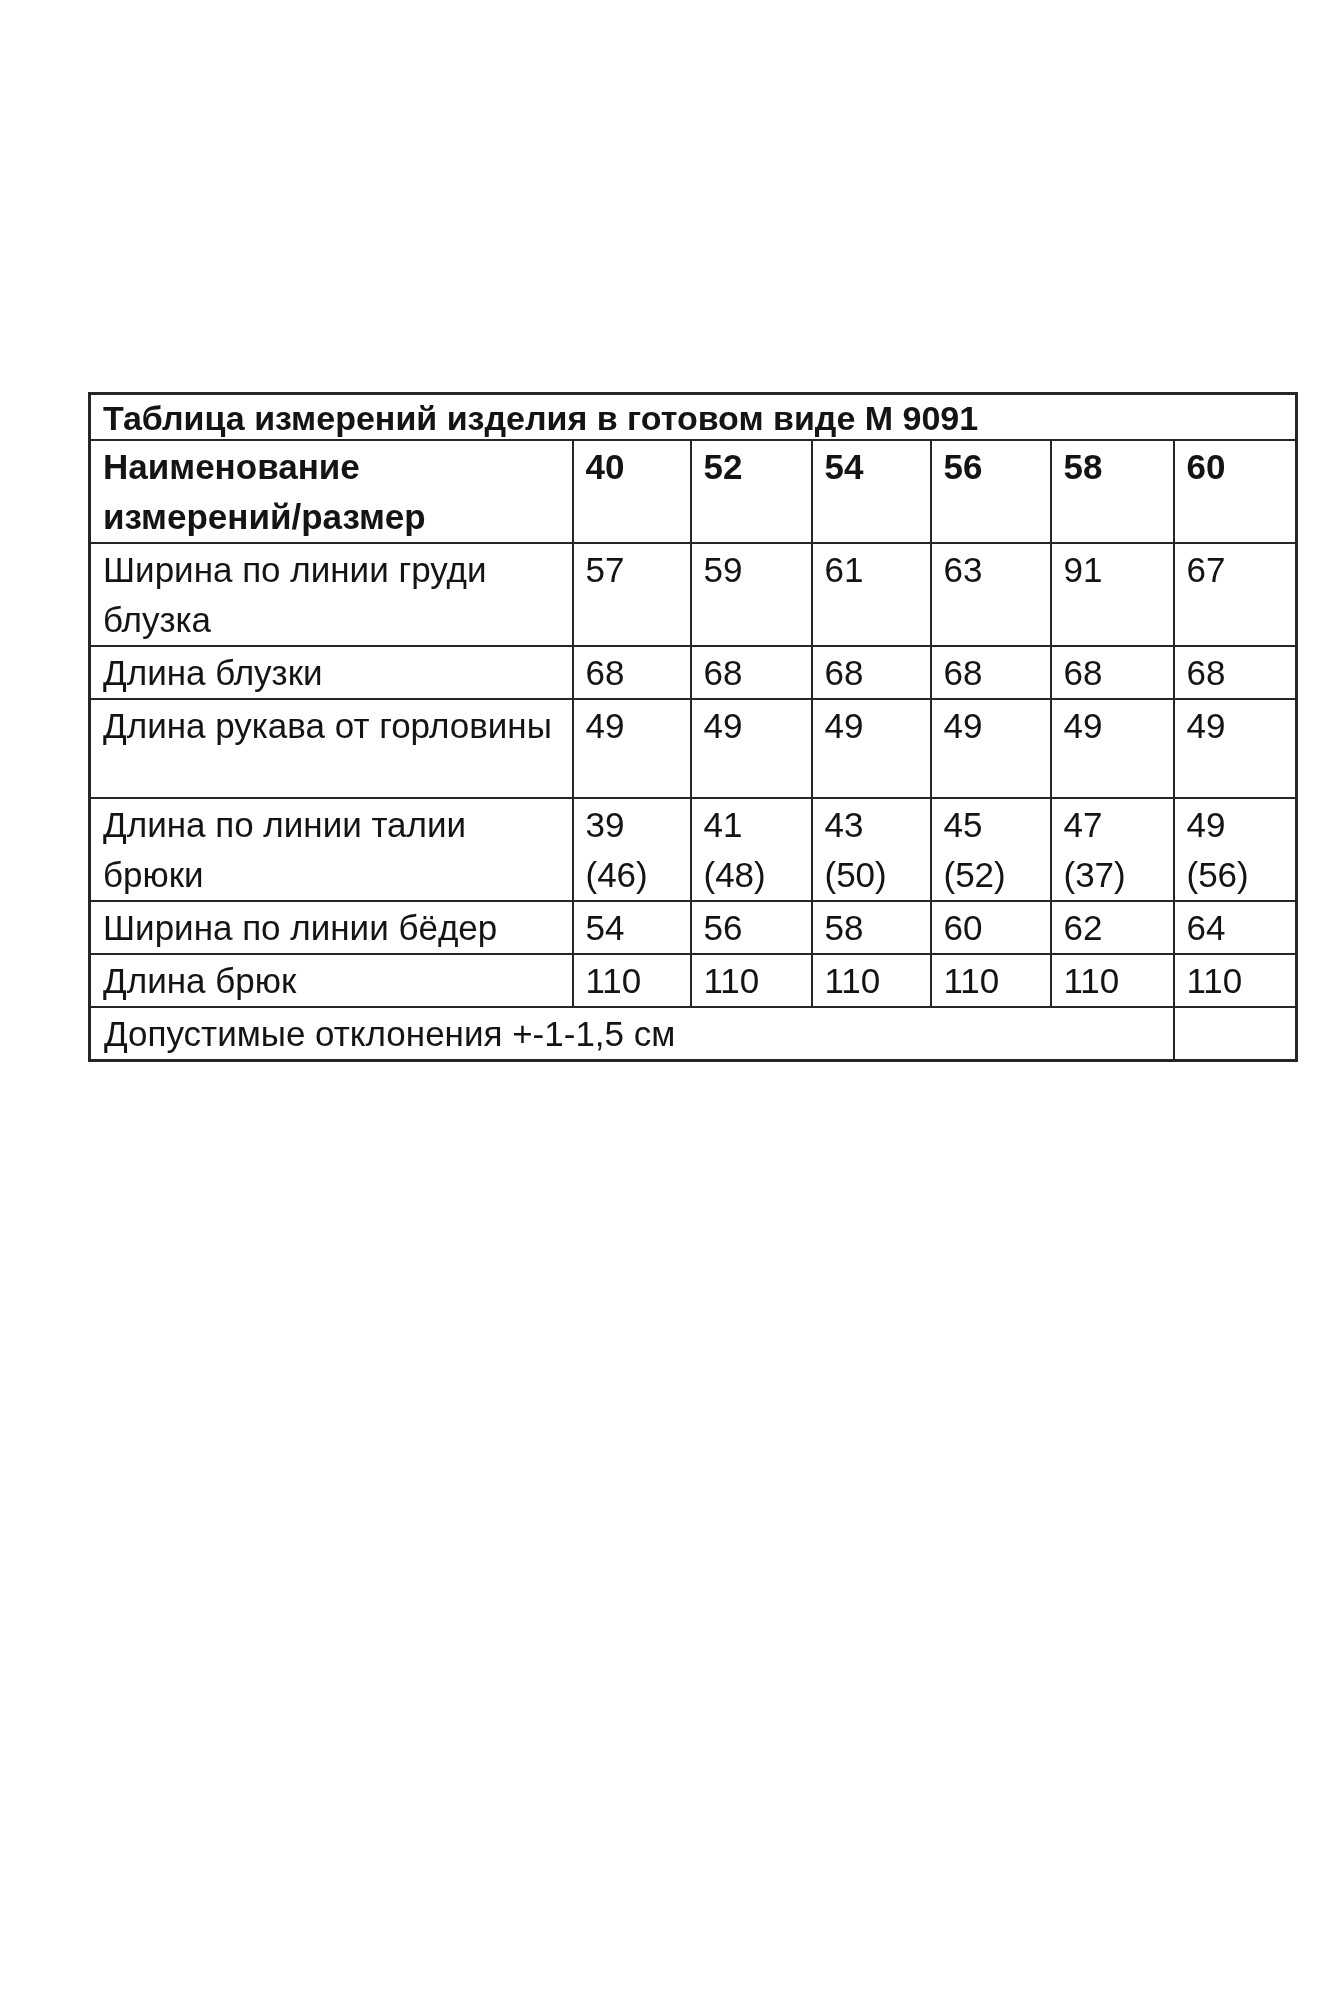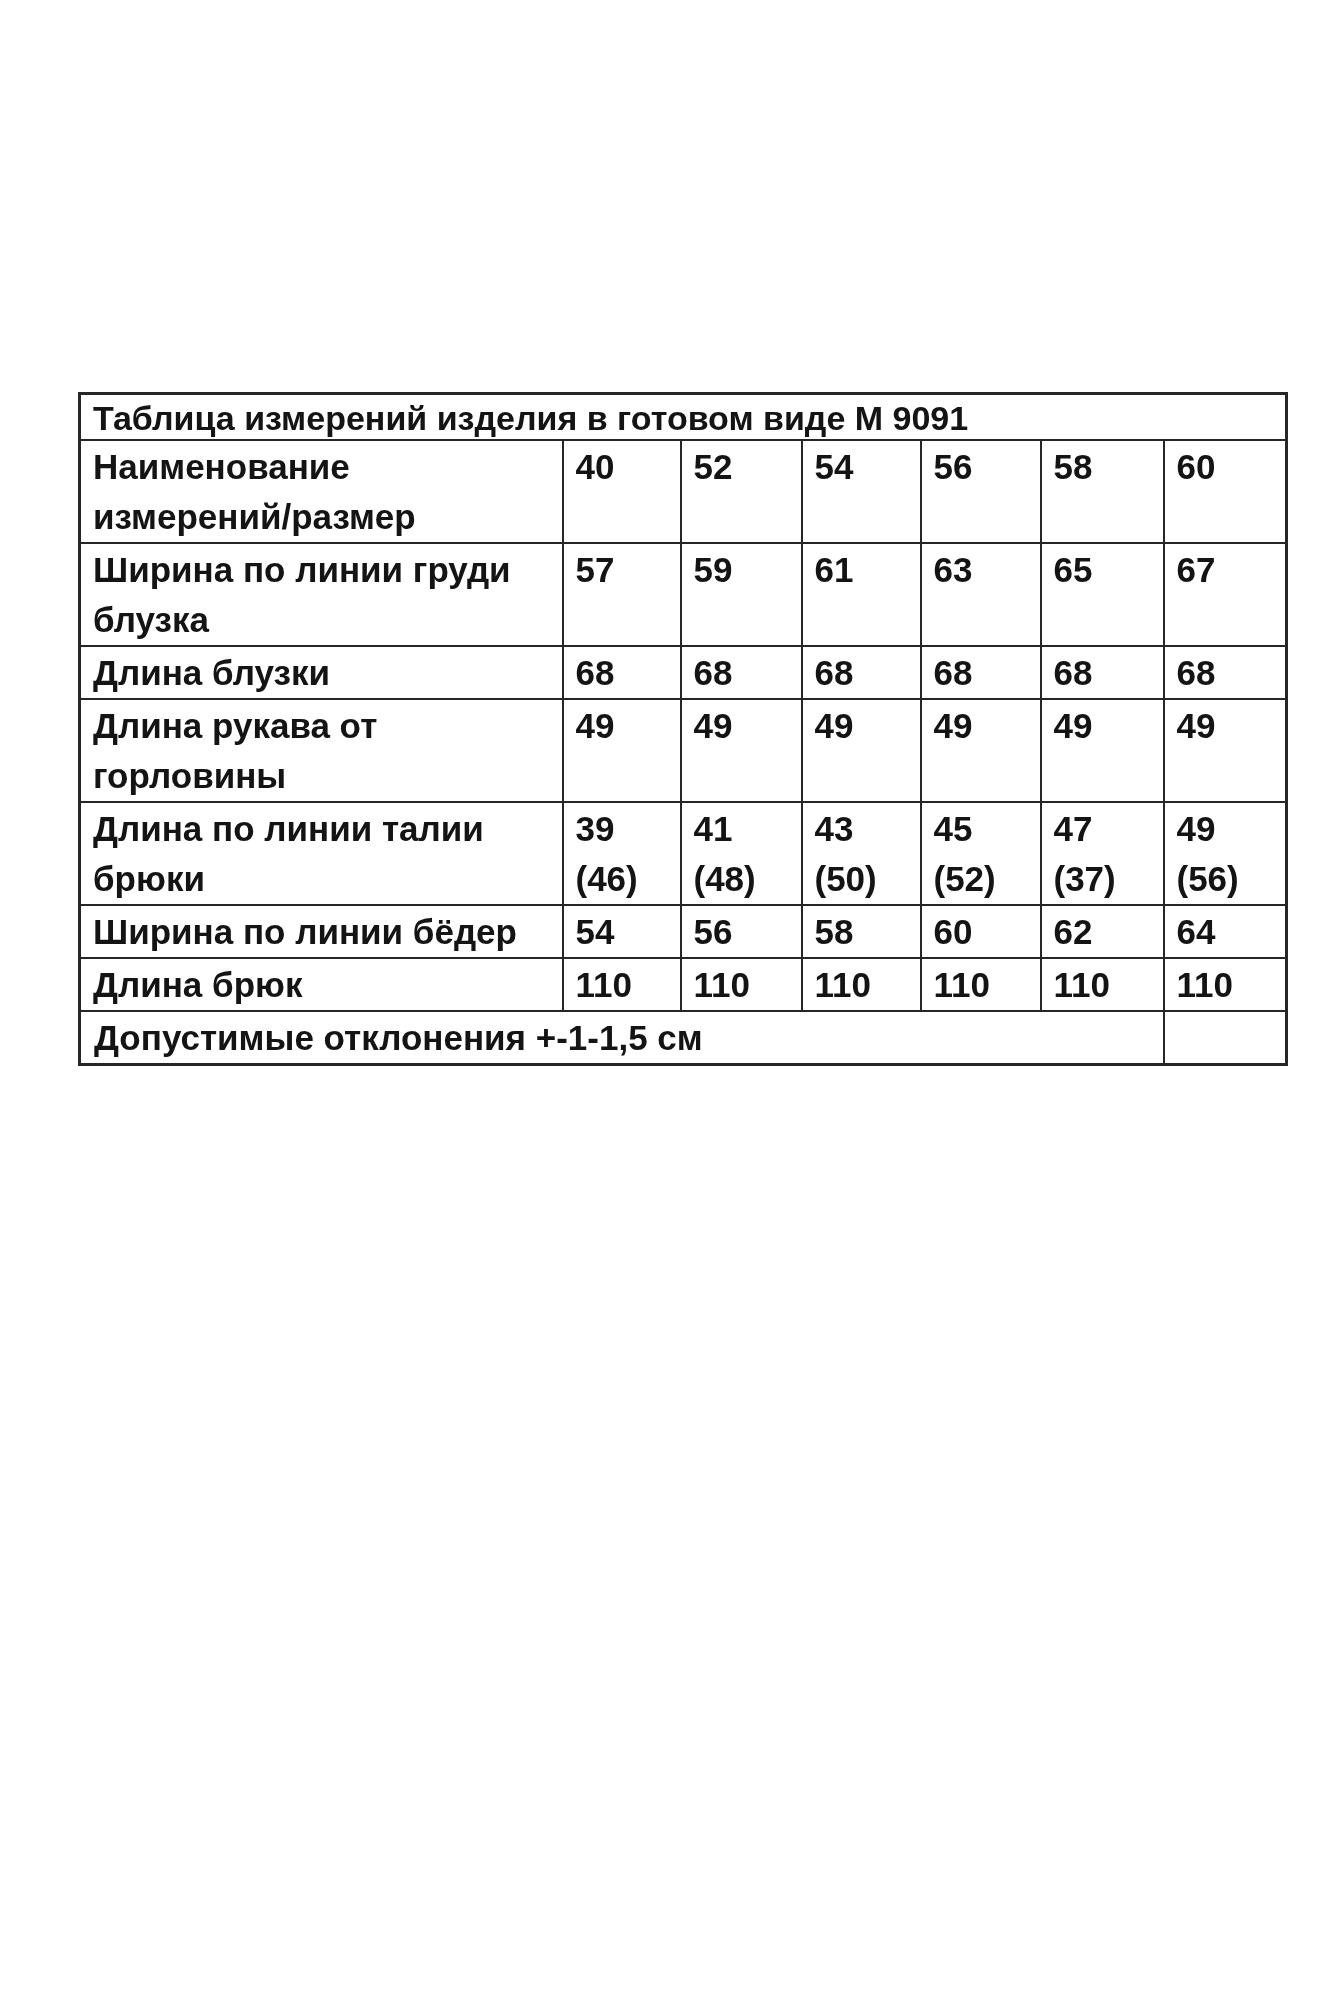--- a/index.html
+++ b/index.html
@@ -9,37 +9,37 @@
   }
   body {
     width: 1333px;
     height: 2000px;
     position: relative;
     font-family: "Liberation Sans", "DejaVu Sans", sans-serif;
     color: #141414;
   }
   .table-wrap {
     position: absolute;
-    left: 78px;
+    left: 88px;
     top: 392px;
     width: 1207px;
   }
   table.size-table {
     border-collapse: collapse;
     table-layout: fixed;
     width: 1207px;
     border: 3px solid #262626;
   }
   table.size-table td, table.size-table th {
     border: 2px solid #262626;
     vertical-align: top;
     text-align: left;
     font-size: 35px;
     line-height: 50px;
-    font-weight: bold;
+    font-weight: normal;
     padding: 1px 8px 0 12px;
     overflow: hidden;
     white-space: pre-line;
   }
   tr.title-row td {
     font-weight: bold;
     font-size: 34px;
     line-height: 42px;
     padding-top: 2px;
   }
@@ -83,21 +83,21 @@
       <th>58</th>
       <th>60</th>
     </tr>
 
     <tr style="height:100px">
       <td class="label-cell">Ширина по линии груди блузка</td>
       <td>57</td>
       <td>59</td>
       <td>61</td>
       <td>63</td>
-      <td>65</td>
+      <td>91</td>
       <td>67</td>
     </tr>
 
 
     <tr style="height:53px">
       <td class="label-cell">Длина блузки</td>
       <td>68</td>
       <td>68</td>
       <td>68</td>
       <td>68</td>

